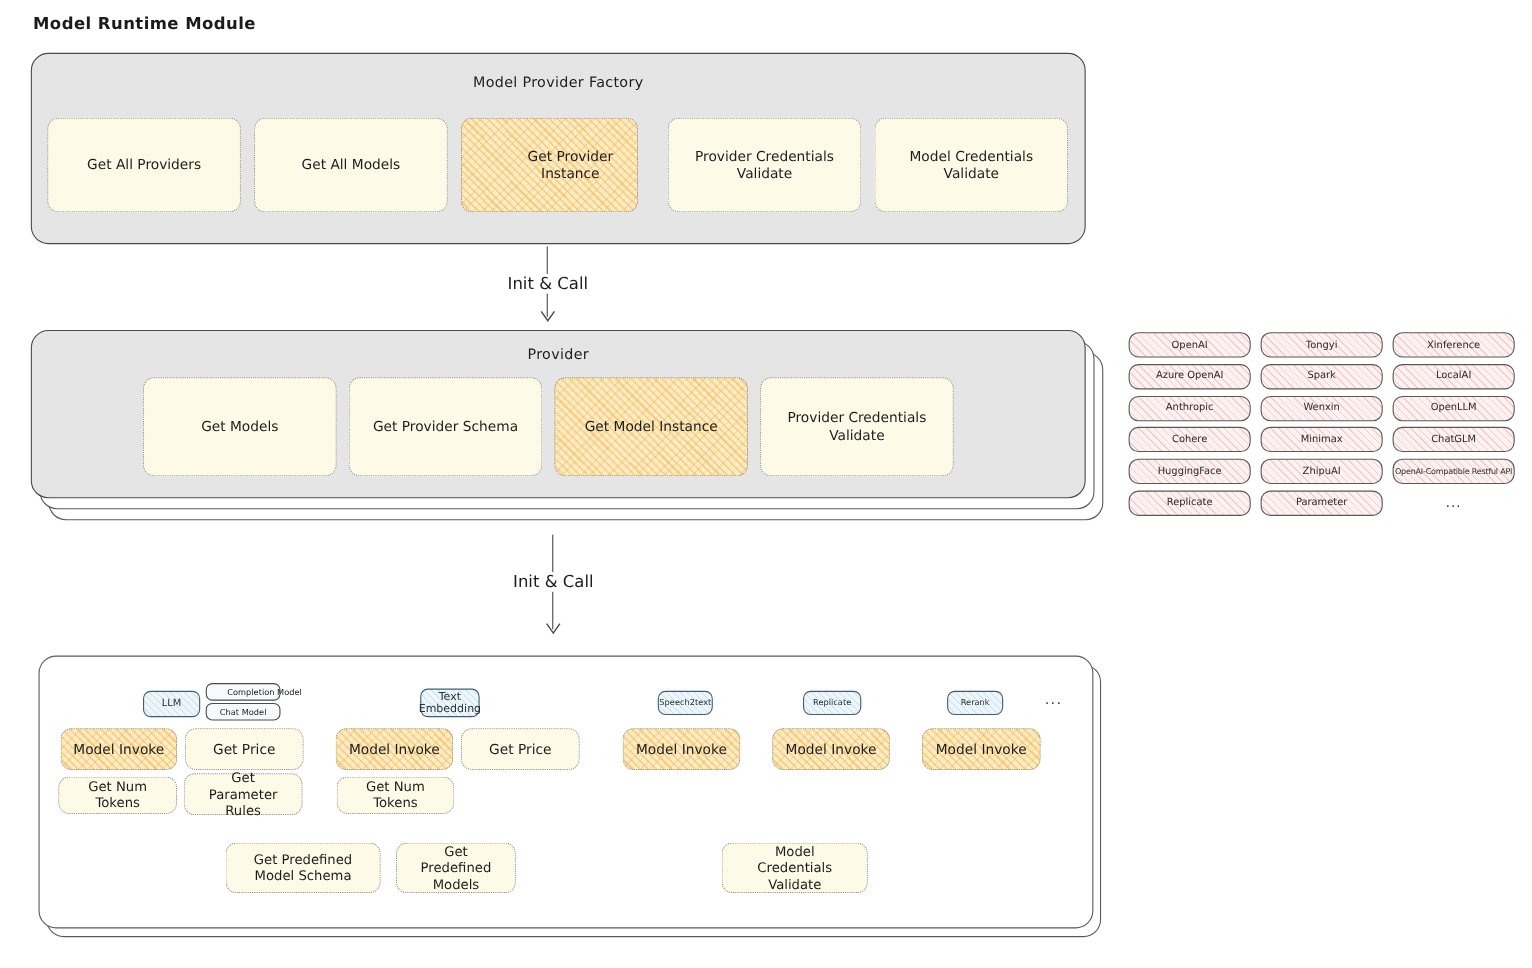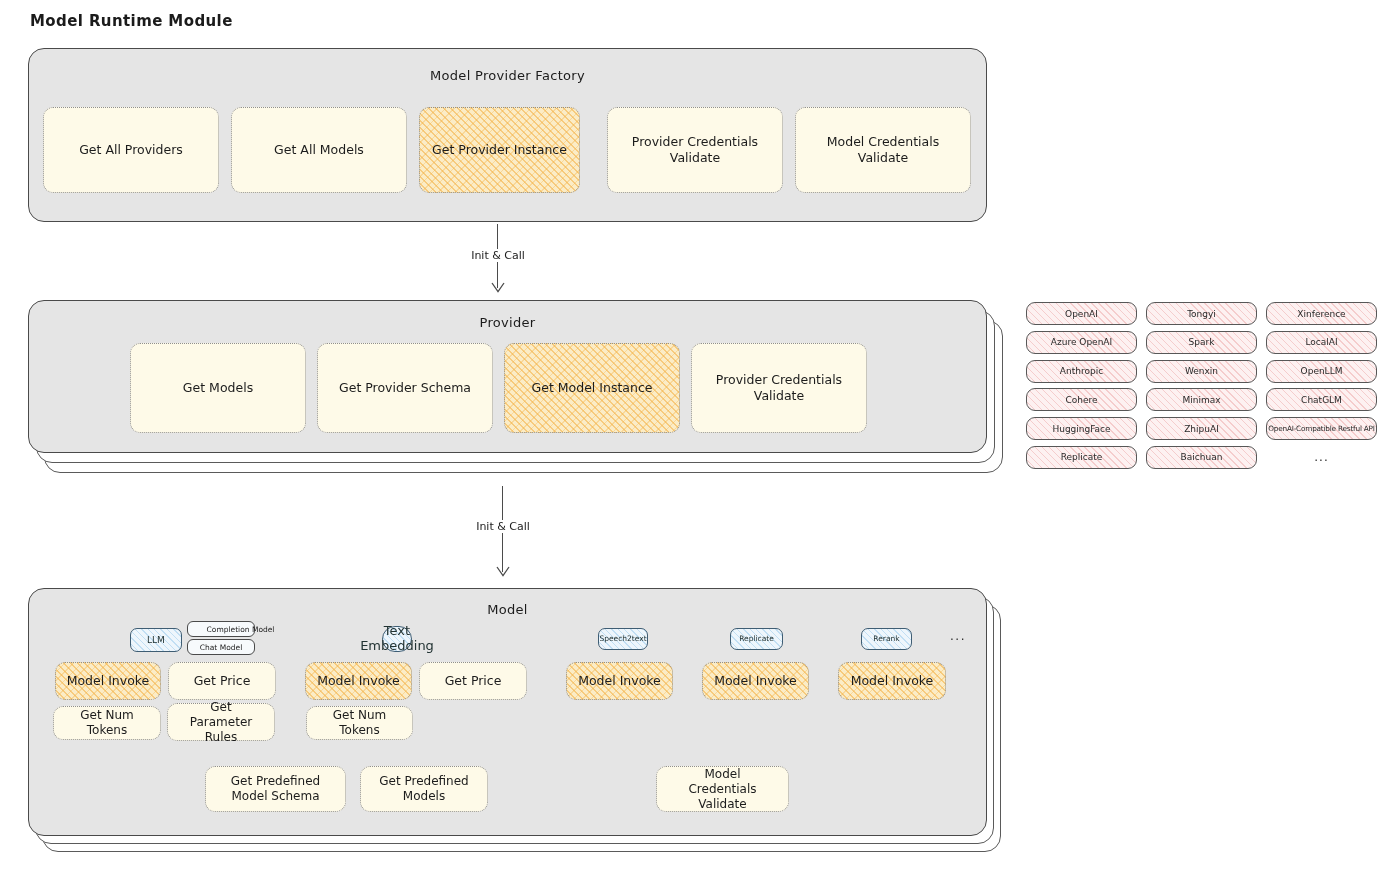--- a/index.html
+++ b/index.html
@@ -55,41 +55,41 @@
     box-sizing:border-box;padding:1px 3px;
   }
   .tag-white{
     position:absolute;display:flex;align-items:center;justify-content:center;text-align:center;
     border:1.2px solid #4a4a4a;border-radius:6px;font-size:7.5px;color:#222;background:#f7fafc;
     box-sizing:border-box;white-space:nowrap;padding:0 3px;
   }
   .arrow-line{position:absolute;width:0;border-left:1.4px solid #4b4b4b;}
   .arrow-label{
     position:absolute;transform:translateX(-50%);background:#fff;padding:0 5px;
-    font-size:11px;color:#1c1c1c;white-space:nowrap;
+    font-size:15px;color:#1c1c1c;white-space:nowrap;
   }
   .dots{position:absolute;font-size:12px;letter-spacing:1.5px;color:#2a2a2a;}
   .grid-providers{
     position:absolute;display:grid;grid-template-columns:repeat(3,111px);
     grid-template-rows:repeat(6,23px);gap:5.8px 9px;
   }
 </style>
 </head>
 <body>
 
 <div id="canvas">
 
   <div class="abs page-title" style="left:30px;top:12px;">Model Runtime Module</div>
 
   <div class="big-box" style="left:28px;top:48px;width:957px;height:172px;">
     <div class="section-title" style="top:19px;">Model Provider Factory</div>
   </div>
   <div class="node fill-yellow" style="left:43px;top:107px;width:176px;height:86px;">Get All Providers</div>
   <div class="node fill-yellow" style="left:231px;top:107px;width:176px;height:86px;">Get All Models</div>
-  <div class="node fill-orange" style="left:419px;top:107px;width:161px;height:86px;">Get Provider Instance</div>
+  <div class="node fill-orange" style="left:419px;top:107px;width:161px;height:86px;padding-left:48px;">Get Provider Instance</div>
   <div class="node fill-yellow" style="left:607px;top:107px;width:176px;height:86px;">Provider Credentials Validate</div>
   <div class="node fill-yellow" style="left:795px;top:107px;width:176px;height:86px;">Model Credentials Validate</div>
 
   <div class="arrow-line" style="left:497px;top:224px;height:64px;"></div>
   <svg class="abs" style="left:491px;top:282px;" width="14" height="11">
     <path d="M1 1 L7 9.5 L13 1" stroke="#4b4b4b" stroke-width="1.3" fill="none"></path>
   </svg>
   <div class="arrow-label" style="left:498px;top:249px;">Init &amp; Call</div>
 
   <div class="stack-layer" style="left:44px;top:320px;width:957px;height:151px;"></div>
@@ -112,54 +112,51 @@
     <div class="pill">Anthropic</div>
     <div class="pill">Wenxin</div>
     <div class="pill">OpenLLM</div>
     <div class="pill">Cohere</div>
     <div class="pill">Minimax</div>
     <div class="pill">ChatGLM</div>
     <div class="pill">HuggingFace</div>
     <div class="pill">ZhipuAI</div>
     <div class="pill pill-small">OpenAI-Compatible Restful API</div>
     <div class="pill">Replicate</div>
-    <div class="pill">Baichuan</div>
+    <div class="pill">Parameter</div>
     <div class="pill pill-more">...</div>
   </div>
 
   <div class="arrow-line" style="left:502px;top:486px;height:86px;"></div>
   <svg class="abs" style="left:496px;top:566px;" width="14" height="11">
     <path d="M1 1 L7 9.5 L13 1" stroke="#4b4b4b" stroke-width="1.3" fill="none"></path>
   </svg>
   <div class="arrow-label" style="left:503px;top:520px;">Init &amp; Call</div>
 
   <div class="stack-layer" style="left:42px;top:604px;width:957px;height:246px;"></div>
   <div class="stack-layer" style="left:35px;top:596px;width:957px;height:246px;"></div>
-  <div class="big-box" style="left:28px;top:588px;width:957px;height:246px;">
-    <div class="section-title" style="top:13px;">Model</div>
-  </div>
 
   <div class="tag-blue" style="left:130px;top:628px;width:52px;height:24px;font-size:9px;">LLM</div>
   <div class="tag-white" style="left:187px;top:621px;width:68px;height:16px;padding-left:42px;">Completion Model</div>
   <div class="tag-white" style="left:187px;top:639px;width:68px;height:16px;">Chat Model</div>
-  <div class="tag-blue" style="left:382px;top:626px;width:30px;height:26px;font-size:13px;border-radius:13px;">Text Embedding</div>
+  <div class="tag-blue" style="left:382px;top:626px;width:54px;height:26px;font-size:10px;">Text Embedding</div>
   <div class="tag-blue" style="left:598px;top:628px;width:50px;height:22px;">Speech2text</div>
   <div class="tag-blue" style="left:730px;top:628px;width:53px;height:22px;">Replicate</div>
   <div class="tag-blue" style="left:861px;top:628px;width:51px;height:22px;">Rerank</div>
   <div class="dots" style="left:950px;top:629px;">...</div>
 
   <div class="node fill-orange" style="left:55px;top:662px;width:106px;height:38px;">Model Invoke</div>
   <div class="node fill-yellow" style="left:168px;top:662px;width:108px;height:38px;">Get Price</div>
   <div class="node fill-orange" style="left:305px;top:662px;width:107px;height:38px;">Model Invoke</div>
   <div class="node fill-yellow" style="left:419px;top:662px;width:108px;height:38px;">Get Price</div>
   <div class="node fill-orange" style="left:566px;top:662px;width:107px;height:38px;">Model Invoke</div>
   <div class="node fill-orange" style="left:702px;top:662px;width:107px;height:38px;">Model Invoke</div>
   <div class="node fill-orange" style="left:838px;top:662px;width:108px;height:38px;">Model Invoke</div>
 
   <div class="node fill-yellow" style="left:53px;top:706px;width:108px;height:34px;font-size:12px;">Get Num Tokens</div>
   <div class="node fill-yellow" style="left:167px;top:703px;width:108px;height:38px;font-size:12px;padding:2px 14px;">Get Parameter Rules</div>
   <div class="node fill-yellow" style="left:306px;top:706px;width:107px;height:34px;font-size:12px;">Get Num Tokens</div>
 
   <div class="node fill-yellow" style="left:205px;top:766px;width:141px;height:46px;font-size:12px;padding:2px 8px;">Get Predefined Model Schema</div>
-  <div class="node fill-yellow" style="left:360px;top:766px;width:128px;height:46px;font-size:12px;padding:2px 18px;">Get Predefined Models</div>
+  <div class="node fill-yellow" style="left:360px;top:766px;width:109px;height:46px;font-size:12px;padding:2px 18px;">Get Predefined Models</div>
   <div class="node fill-yellow" style="left:656px;top:766px;width:133px;height:46px;font-size:12px;padding:2px 12px;">Model Credentials Validate</div>
 
 </div>
 
 </body></html>

